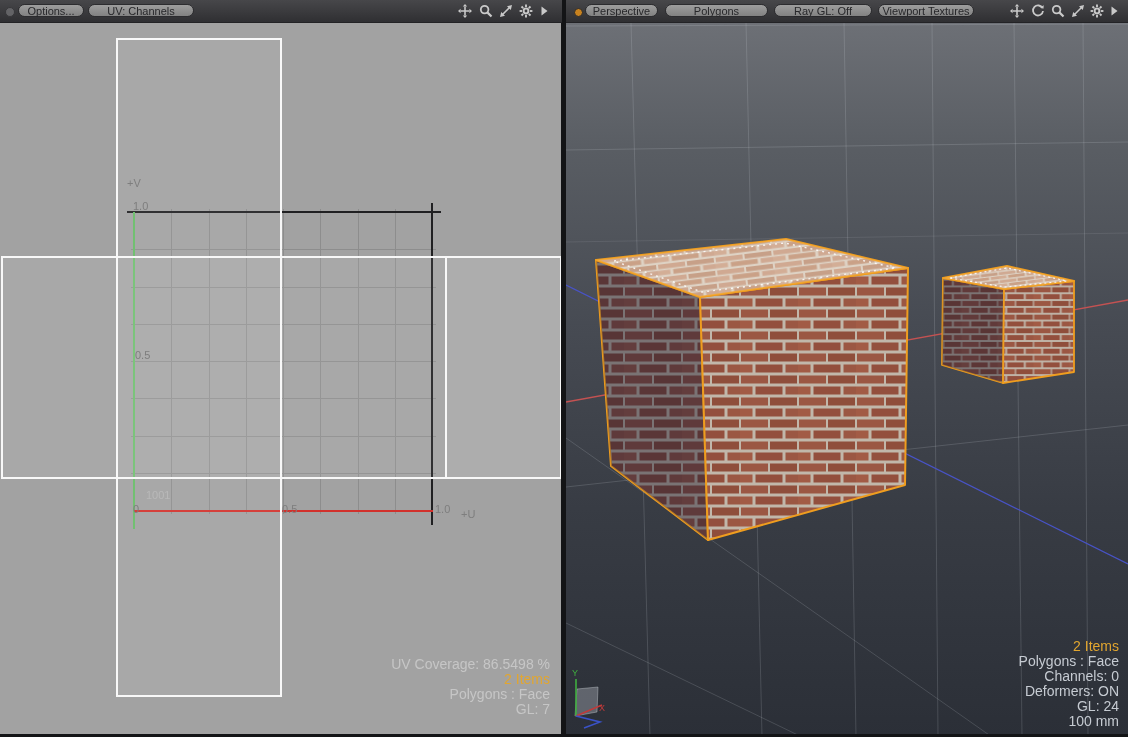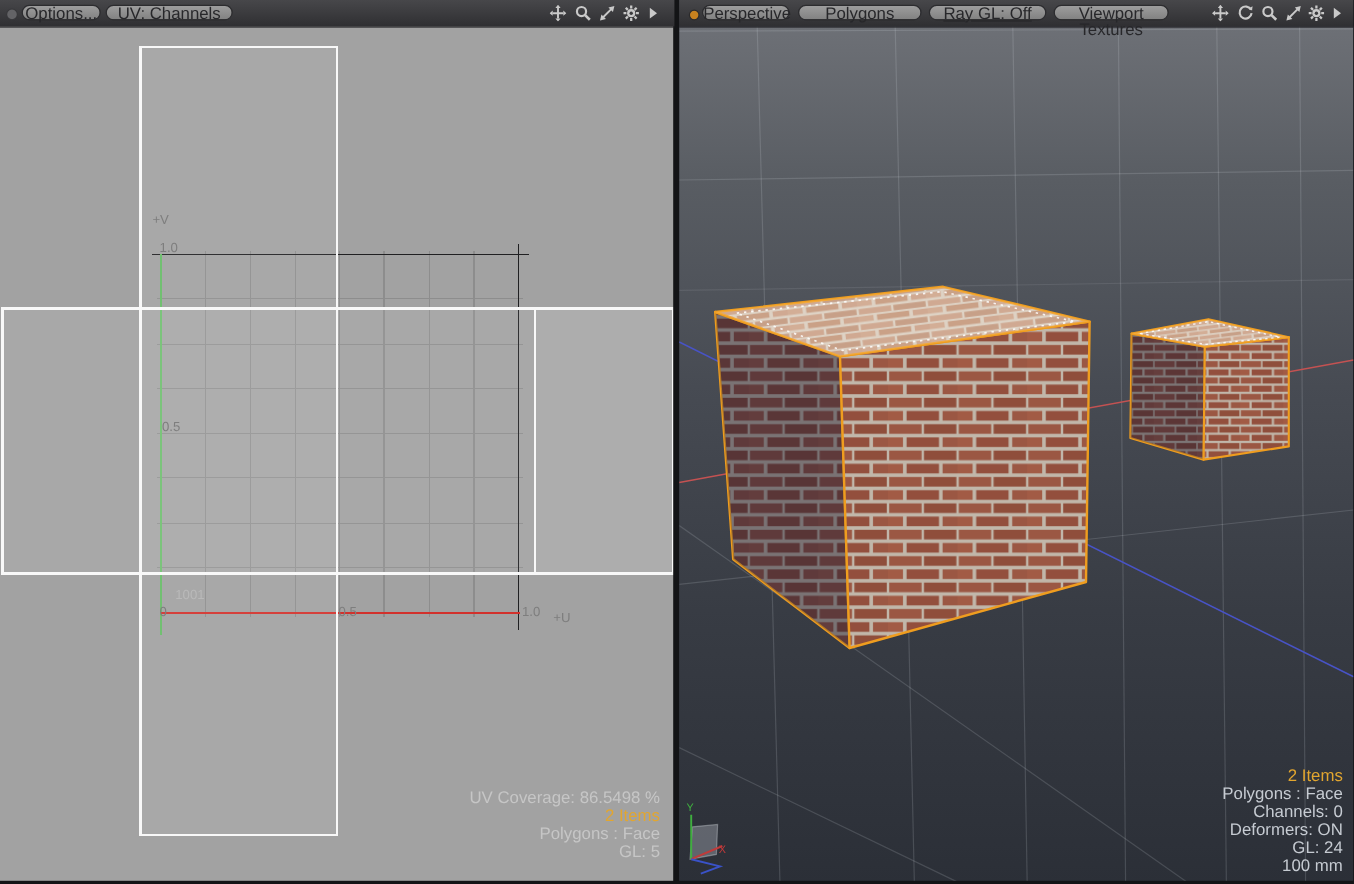--- a/index.html
+++ b/index.html
@@ -10,21 +10,21 @@
   #uv-panel{left:0;width:562px;background:#a2a2a2;}
   #view-panel{left:566px;width:562px;background:#32363e;}
   #divider{position:absolute;left:561px;top:0;width:5px;height:737px;background:#131416;}
   #bottom-edge{position:absolute;left:0;bottom:0;width:1128px;height:3px;background:#131416;z-index:40;}
 
   .topbar{position:absolute;left:0;top:0;width:100%;height:22px;z-index:30;
           background:linear-gradient(180deg,#47474a 0%,#3a3a3d 55%,#2f2f32 100%);
           border-bottom:1px solid #232326;}
   .pill{position:absolute;top:4px;height:13px;border-radius:7px;
         background:linear-gradient(180deg,#9d9d9d,#828282);
-        border:1px solid #2c2c2f;color:#27272a;font-size:14px;line-height:13px;
+        border:1px solid #2c2c2f;color:#27272a;font-size:11px;line-height:13px;
         text-align:center;cursor:default;box-sizing:border-box;}
   .tb-circle{position:absolute;left:5px;top:7px;width:8px;height:8px;border-radius:50%;
              background:#636366;border:1px solid #37373a;}
   .tb-dot{position:absolute;left:8px;top:8px;width:7px;height:7px;border-radius:50%;
           background:#c8821f;border:1px solid #2a2a2c;}
   .tb-icon{position:absolute;top:4px;width:14px;height:14px;}
   .tb-icon svg{display:block;}
 
   .status{position:absolute;z-index:25;text-align:right;font-size:14px;line-height:15px;}
   #status-uv{right:12px;bottom:20px;color:#c6c6c6;}
@@ -138,21 +138,21 @@
         <svg width="14" height="14" viewBox="0 0 14 14" fill="#c9c9c9">
           <path d="M4.5 2.5l6 4.5-6 4.5z"></path>
         </svg>
       </div>
     </div>
 
     <div class="status" id="status-uv">
       <div>UV Coverage: 86.5498 %</div>
       <div class="accent">2 Items</div>
       <div>Polygons : Face</div>
-      <div>GL: 5</div>
+      <div>GL: 7</div>
     </div>
   </section>
 
   <div id="divider"></div>
 
   <section class="panel" id="view-panel">
 
     <svg id="gl-canvas" width="562" height="737" viewBox="0 0 562 737">
       <defs>
         <linearGradient id="bgGrad" x1="0" y1="0" x2="0" y2="1">
@@ -254,21 +254,21 @@
         <text x="6" y="676" font-size="9" fill="#3fae3f">Y</text>
         <text x="33" y="711" font-size="9" fill="#c03a3a">X</text>
       </g>
     </svg>
 
     <div class="topbar">
       <div class="tb-dot"></div>
       <div class="pill" style="left:19px;width:73px;">Perspective</div>
       <div class="pill" style="left:99px;width:103px;">Polygons</div>
       <div class="pill" style="left:208px;width:98px;text-decoration:underline;">Ray GL: Off</div>
-      <div class="pill" style="left:312px;width:96px;">Viewport Textures</div>
+      <div class="pill" style="left:312px;width:96px;text-decoration:underline;">Viewport Textures</div>
 
       <div class="tb-icon" style="left:444px;">
         <svg width="14" height="14" viewBox="0 0 14 14" fill="#c9c9c9">
           <path d="M7 0l2.2 2.6H4.8zM7 14l2.2-2.6H4.8zM0 7l2.6-2.2v4.4zM14 7l-2.6-2.2v4.4z"></path>
           <rect x="6.2" y="2.5" width="1.6" height="9" rx="0.5"></rect>
           <rect x="2.5" y="6.2" width="9" height="1.6" rx="0.5"></rect>
         </svg>
       </div>
       <div class="tb-icon" style="left:465px;">
         <svg width="14" height="14" viewBox="0 0 14 14">

